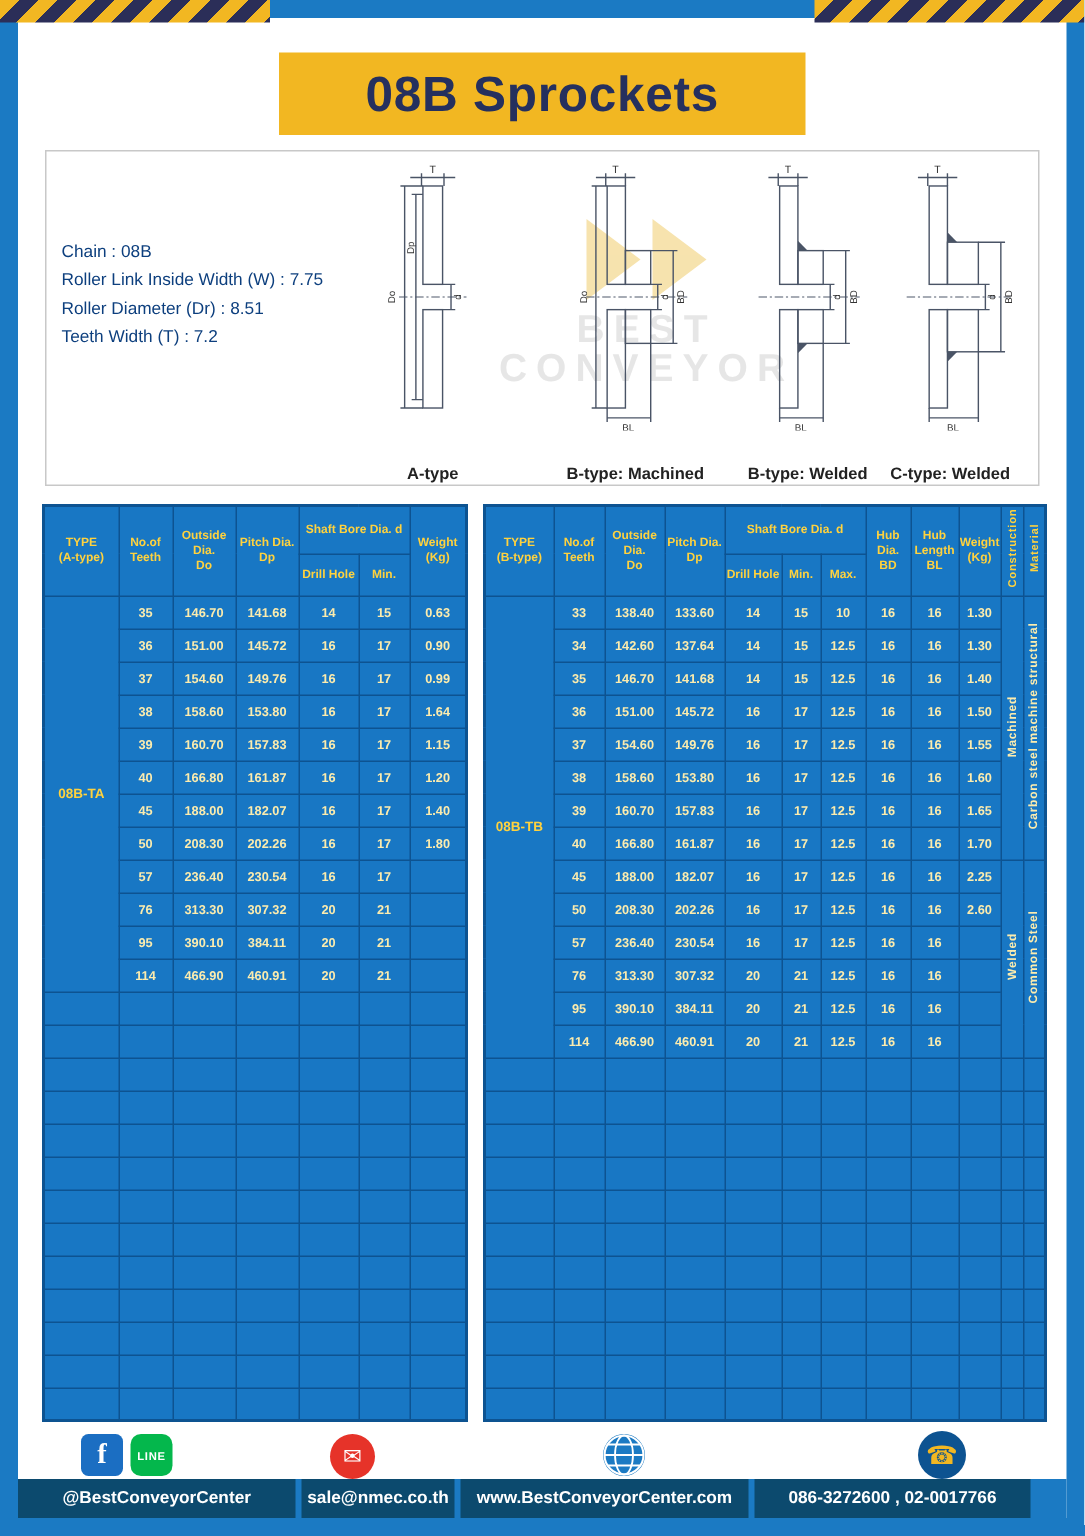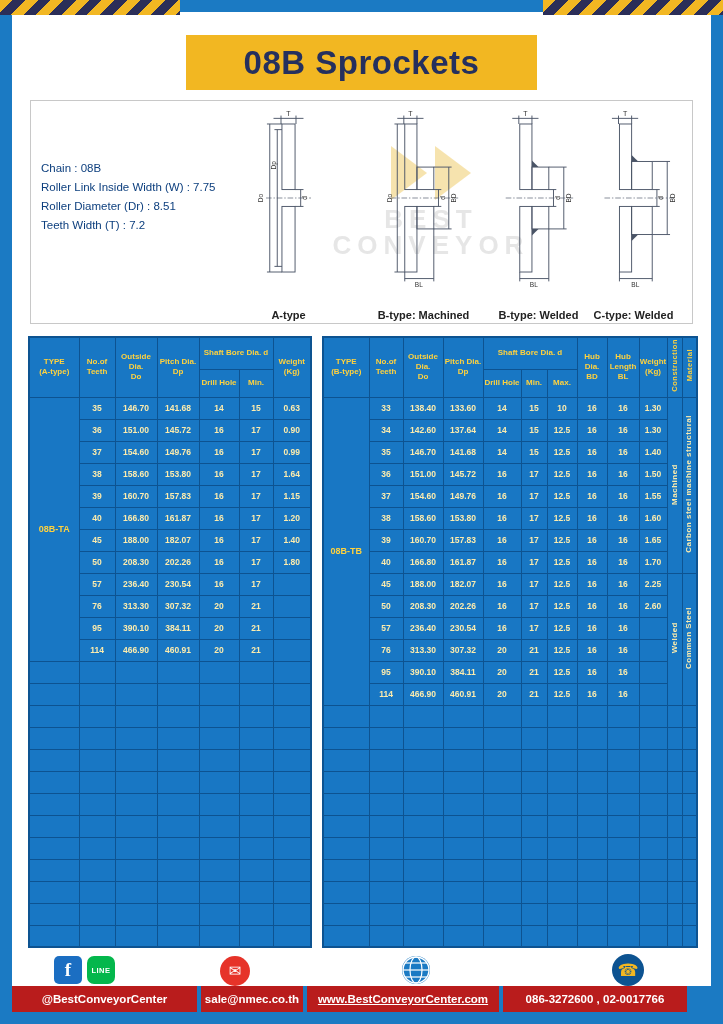--- a/index.html
+++ b/index.html
@@ -41,24 +41,24 @@
   table.spec td { color:#fcecae; font-size:8.5px; font-weight:bold; }
   table.spec td.type-cell { color:#ffd23e; font-size:9px; }
   .ln { display:block; }
   .vtext { writing-mode:vertical-rl; transform:rotate(180deg); display:inline-block; font-size:7.5px;
     line-height:1; white-space:nowrap; letter-spacing:0.5px; }
   td .vtext { font-size:8px; }
   #table-a { left:16px; top:324px; width:282px; }
   #table-b { left:310px; top:324px; width:374px; }
 
   .footer-bar { position:absolute; left:0; bottom:0; width:699px; height:26px; background:#1b7ac3; display:flex; z-index:2; }
-  .footer-seg { background:#b91c1c; height:100%; display:flex; align-items:center; justify-content:center;
+  .footer-seg { background:#0c4a6e; height:100%; display:flex; align-items:center; justify-content:center;
     color:#fff; font-weight:bold; font-size:11.5px; }
   .footer-seg + .footer-seg { margin-left:4px; }
-  .s1 { width:185px; } .s2 { width:102px; } .s3 { width:192px;text-decoration:underline; } .s4 { width:184px; }
+  .s1 { width:185px; } .s2 { width:102px; } .s3 { width:192px; } .s4 { width:184px; }
   .ficon { position:absolute; z-index:4; display:flex; align-items:center; justify-content:center; }
   .fb { left:42px; top:944px; width:28px; height:28px; background:#1b6ec2; border-radius:5px;
     color:#fff; font-weight:bold; font-size:19px; font-family:"Liberation Serif",serif; }
   .lineic { left:75px; top:944px; width:28px; height:28px; background:#04b74c; border-radius:7px;
     color:#fff; font-weight:bold; font-size:7.5px; letter-spacing:0.5px; }
   .mail { left:208px; top:944px; width:30px; height:30px; background:#e63329; border-radius:50%;
     color:#fff; font-size:15px; }
   .globe { left:388px; top:942px; width:32px; height:32px; }
   .phone { left:600px; top:942px; width:32px; height:32px; background:#0d5391; border-radius:50%;
     color:#f2b722; font-size:17px; }

